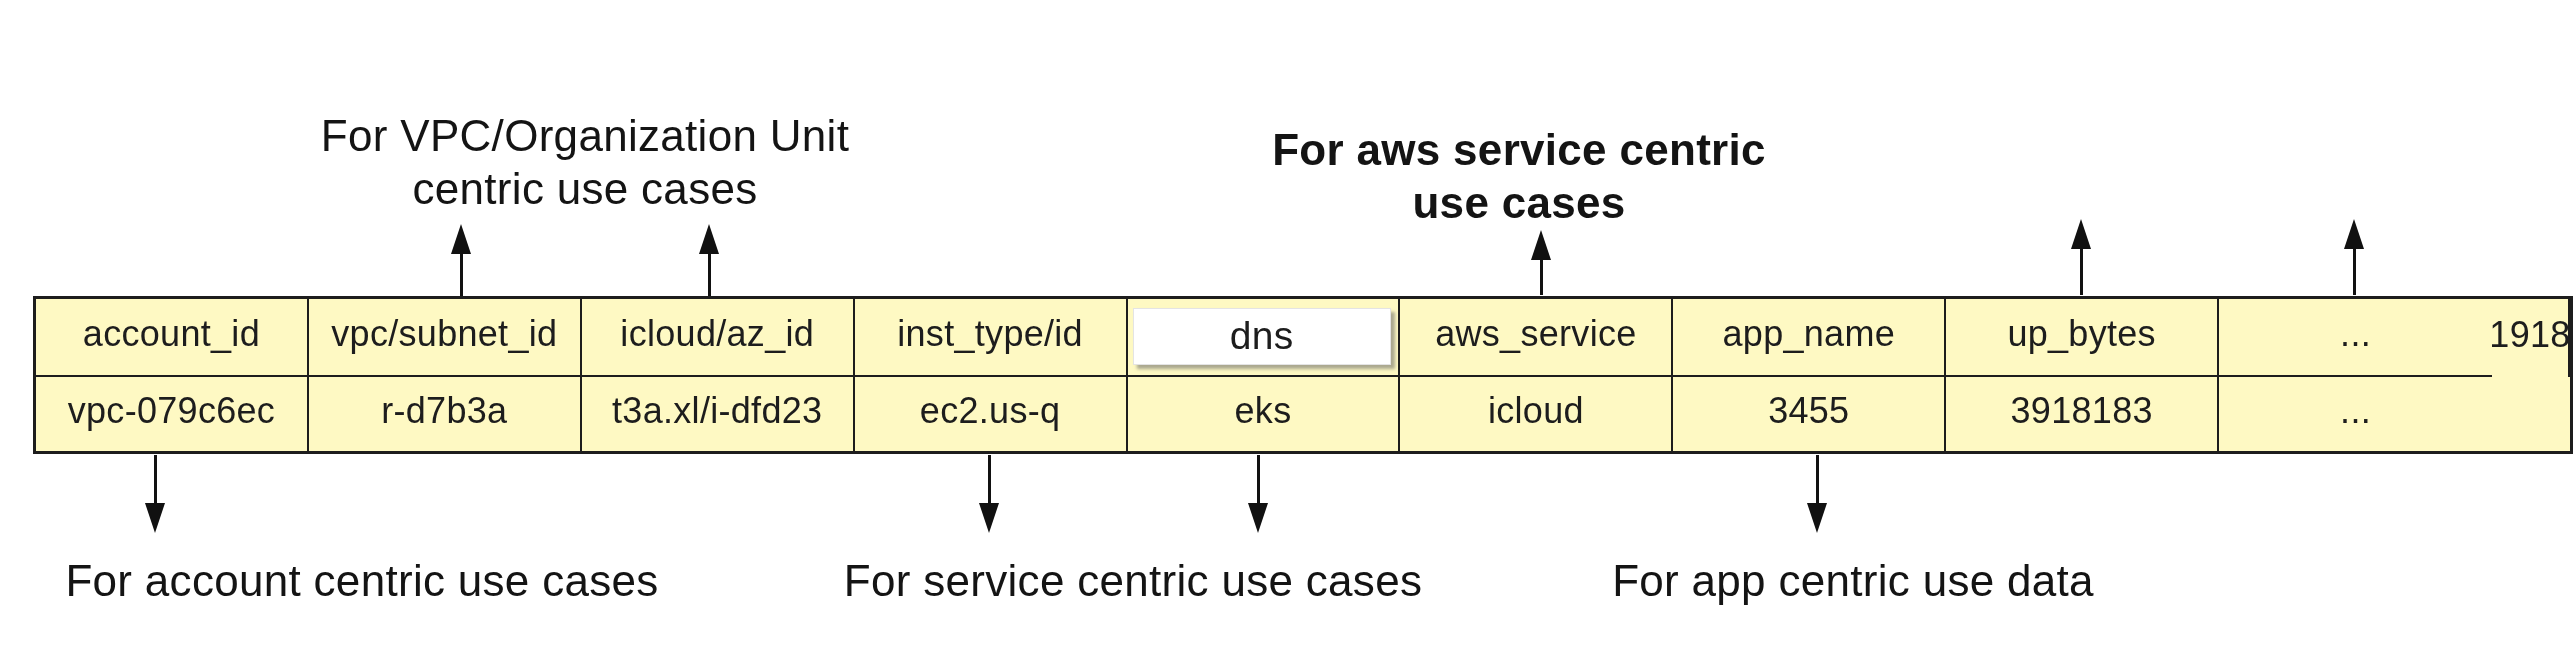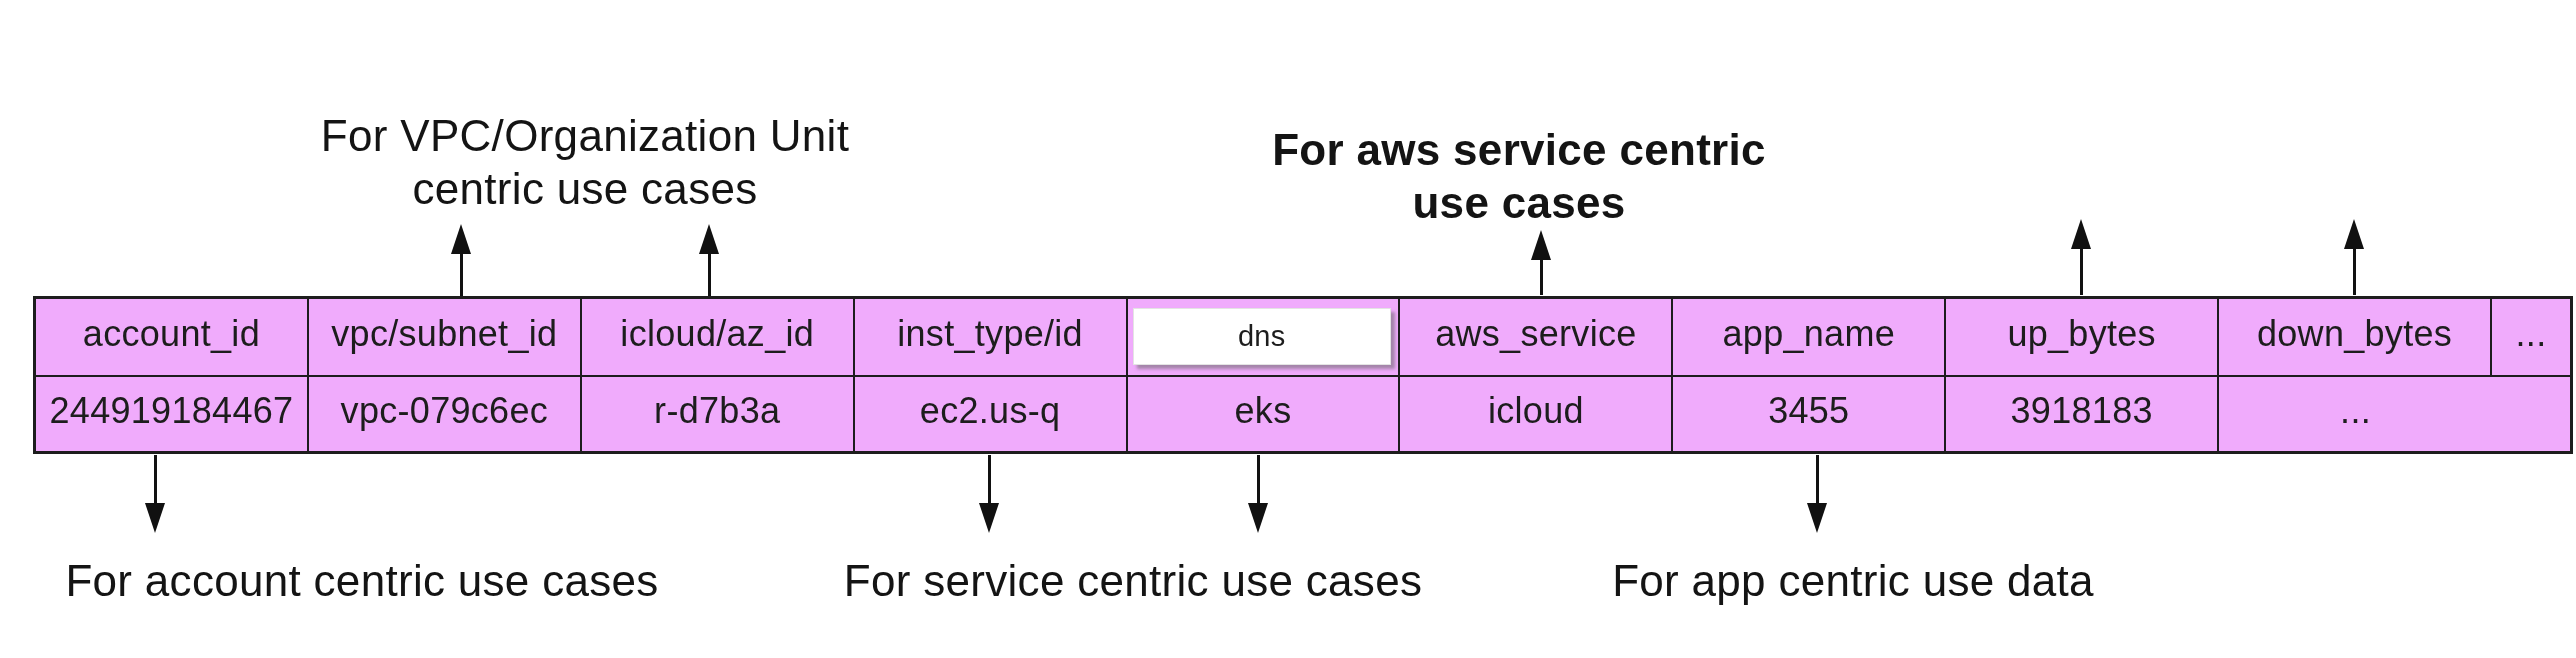--- a/index.html
+++ b/index.html
@@ -22,21 +22,21 @@
     position: absolute;
     left: 33px;
     top: 296px;
     width: 2540px;
     height: 158px;
     border: 3.2px solid #1d1d1d;
     box-sizing: border-box;
     display: grid;
     grid-template-columns: repeat(9, 1fr) 78px;
     grid-template-rows: 78px 1fr;
-    background: #f0abfc;
+    background: #fef9c3;
   }
   .cell {
     border-right: 2.5px solid #1d1d1d;
     box-sizing: border-box;
     display: flex;
     align-items: center;
     justify-content: center;
     font-size: 36px;
     letter-spacing: 0.3px;
     padding-bottom: 6.4px;
@@ -51,21 +51,21 @@
     left: 5.1px;
     right: 7.6px;
     top: 9px;
     bottom: 10.2px;
     background: #ffffff;
     border: 0.6px solid #e4e4e4;
     box-shadow: 3.8px 4.4px 3.2px rgba(100,100,100,0.55);
     display: flex;
     align-items: center;
     justify-content: center;
-    font-size: 29px;
+    font-size: 39px;
   }
 
   
   .arrow {
     position: absolute;
     width: 23px;
   }
   .arrow .stem {
     position: absolute;
     left: 9.5px;
@@ -132,26 +132,26 @@
     <div class="cell head">account_id</div>
     <div class="cell head">vpc/subnet_id</div>
     <div class="cell head">icloud/az_id</div>
     <div class="cell head">inst_type/id</div>
     <div class="cell head dns-cell">
       <div class="dns-box">dns</div>
     </div>
     <div class="cell head">aws_service</div>
     <div class="cell head">app_name</div>
     <div class="cell head">up_bytes</div>
-    <div class="cell head">down_bytes</div>
     <div class="cell head last">...</div>
 
     <div class="cell">244919184467</div>
     <div class="cell">vpc-079c6ec</div>
     <div class="cell">r-d7b3a</div>
+    <div class="cell">t3a.xl/i-dfd23</div>
     <div class="cell">ec2.us-q</div>
     <div class="cell">eks</div>
     <div class="cell">icloud</div>
     <div class="cell">3455</div>
     <div class="cell">3918183</div>
     <div class="cell last">...</div>
   </div>
 
   <div class="arrow down" style="left:144px;  top:455px; height:78px;">
       <div class="stem"></div>

